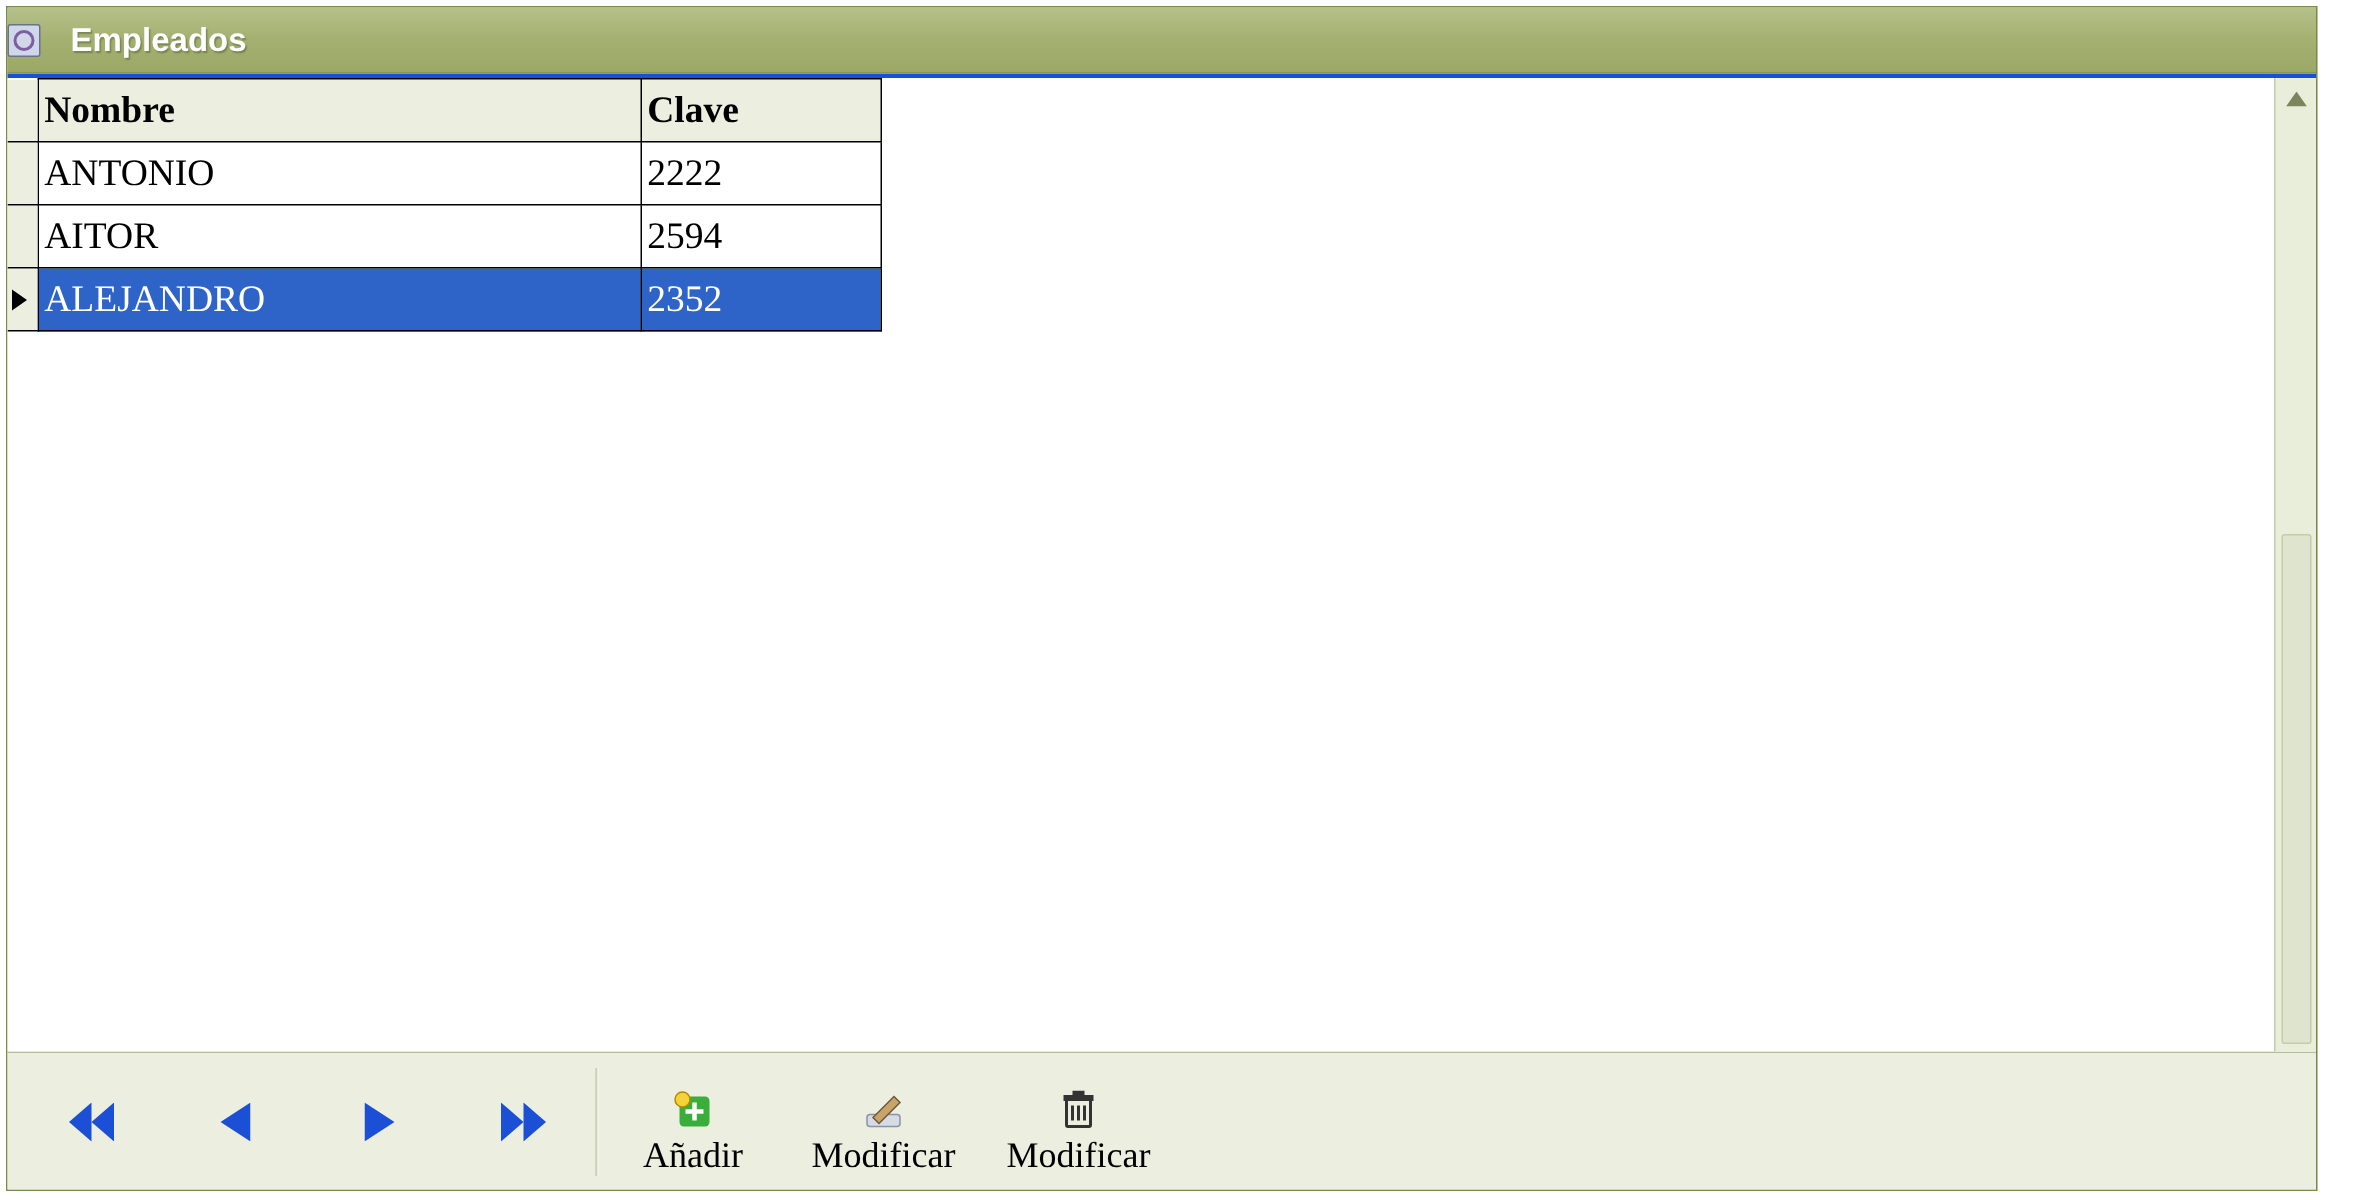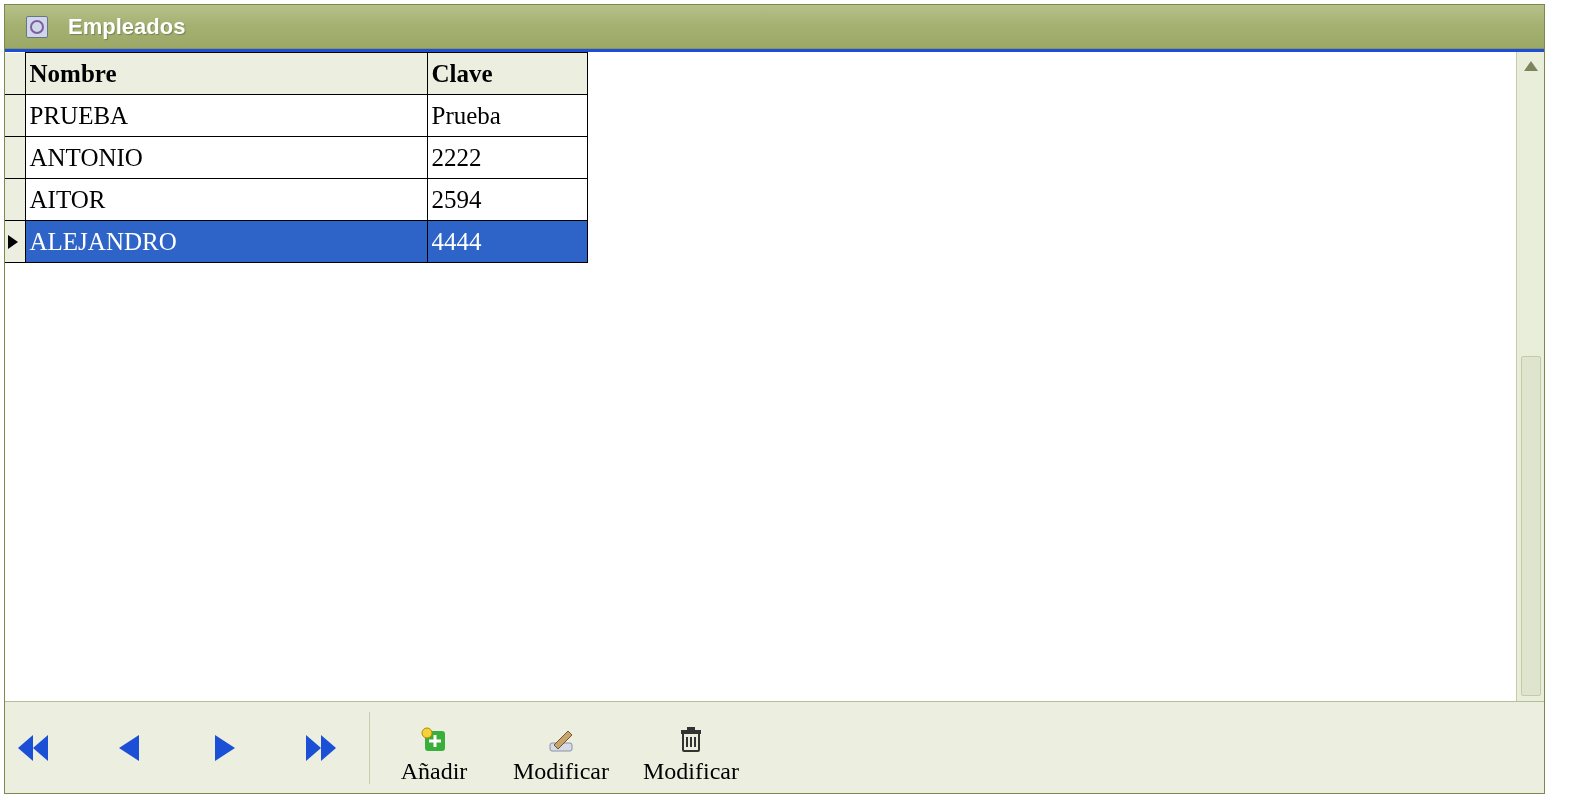--- a/index.html
+++ b/index.html
@@ -18,21 +18,21 @@
     background: #e9eedb;
     display: flex;
     flex-direction: column;
   }
   .titlebar {
     height: 44px;
     background: linear-gradient(to bottom, #b6c08a 0%, #a4b070 50%, #9ba866 100%);
     border-bottom: 1px solid #8a9657;
     display: flex;
     align-items: center;
-    padding: 0 21px;
+    padding: 0 0;
     gap: 20px;
   }
   .titlebar .sysicon {
     width: 22px;
     height: 22px;
     background: #cfd7e8;
     border: 1px solid #6b738a;
     border-radius: 2px;
     position: relative;
   }
@@ -142,21 +142,21 @@
     border:1px solid #c4cba8;
     border-radius:2px;
   }
   .arrow svg{display:block}
   .toolbar {
     height: 92px;
     background: #eceee0;
     border-top: 1px solid #b6be97;
     display: flex;
     align-items: center;
-    padding: 0 0;
+    padding: 0 28px;
   }
   .nav-section {
     display: flex;
     align-items: center;
     gap: 60px;
     padding: 0 20px 0 10px;
     height: 100%;
   }
   .nav-btn {
     width: 36px;
@@ -208,41 +208,36 @@
     <div class="grid-wrap">
       <table class="datagrid">
         <thead>
           <tr>
             <th class="col-indicator"></th>
             <th class="col-nombre">Nombre</th>
             <th class="col-clave">Clave</th>
           </tr>
         </thead>
         <tbody id="grid-body">
-            <tr>
-              <td class="col-indicator"></td>
-              <td class="col-nombre">PRUEBA</td>
-              <td class="col-clave">Prueba</td>
-            </tr>
             <tr>
               <td class="col-indicator"></td>
               <td class="col-nombre">ANTONIO</td>
               <td class="col-clave">2222</td>
             </tr>
             <tr>
               <td class="col-indicator"></td>
               <td class="col-nombre">AITOR</td>
               <td class="col-clave">2594</td>
             </tr>
             <tr class="selected">
               <td class="col-indicator">
                 <div class="row-marker"></div>
               </td>
               <td class="col-nombre">ALEJANDRO</td>
-              <td class="col-clave">4444</td>
+              <td class="col-clave">2352</td>
             </tr>
           </tbody>
       </table>
     </div>
     <div class="vscroll">
       <div class="arrow">
         <svg width="14" height="10" viewBox="0 0 14 10">
             <polygon points="7,0 14,10 0,10" fill="#7b855d"></polygon>
           </svg>
       </div>

